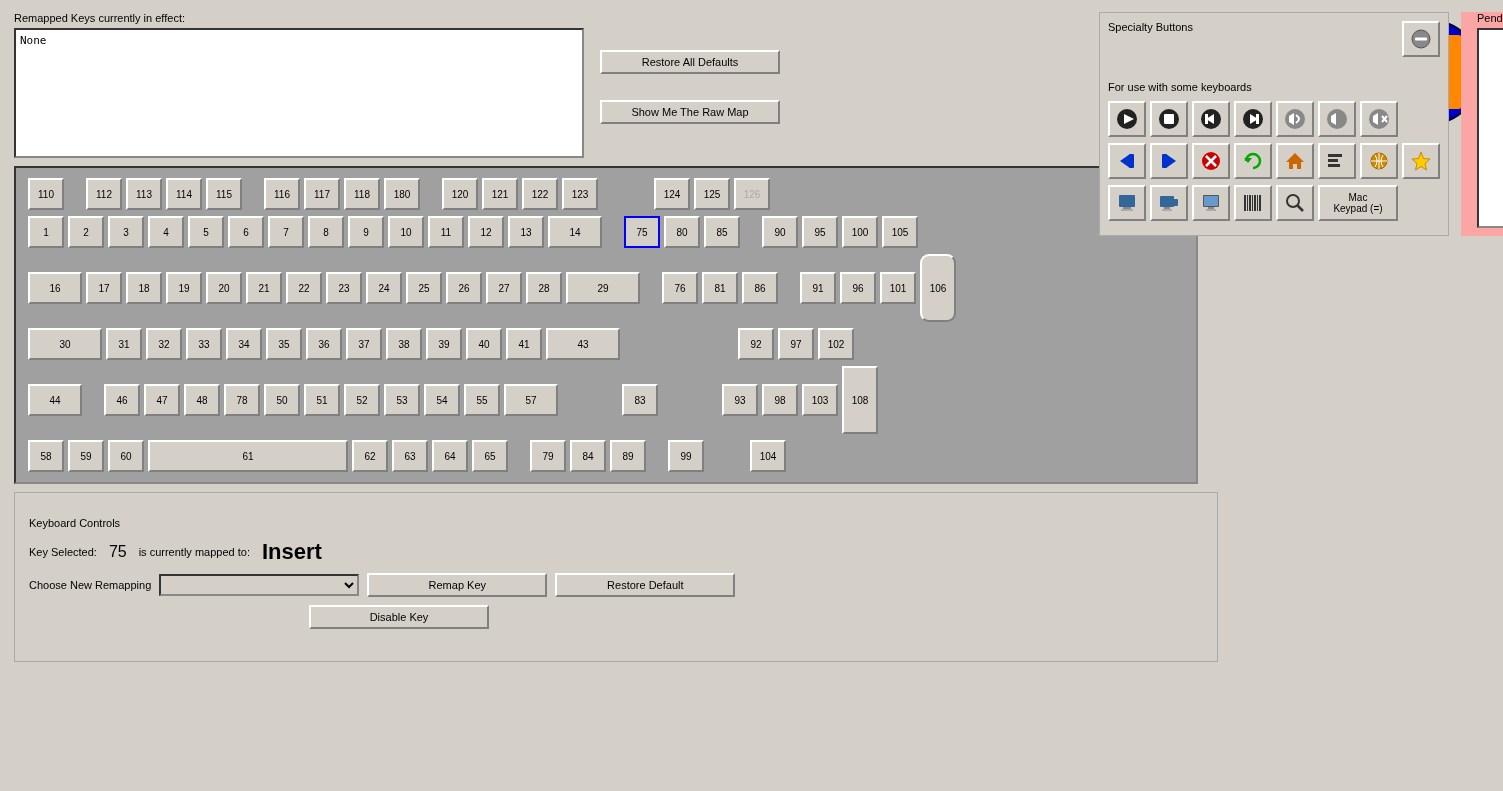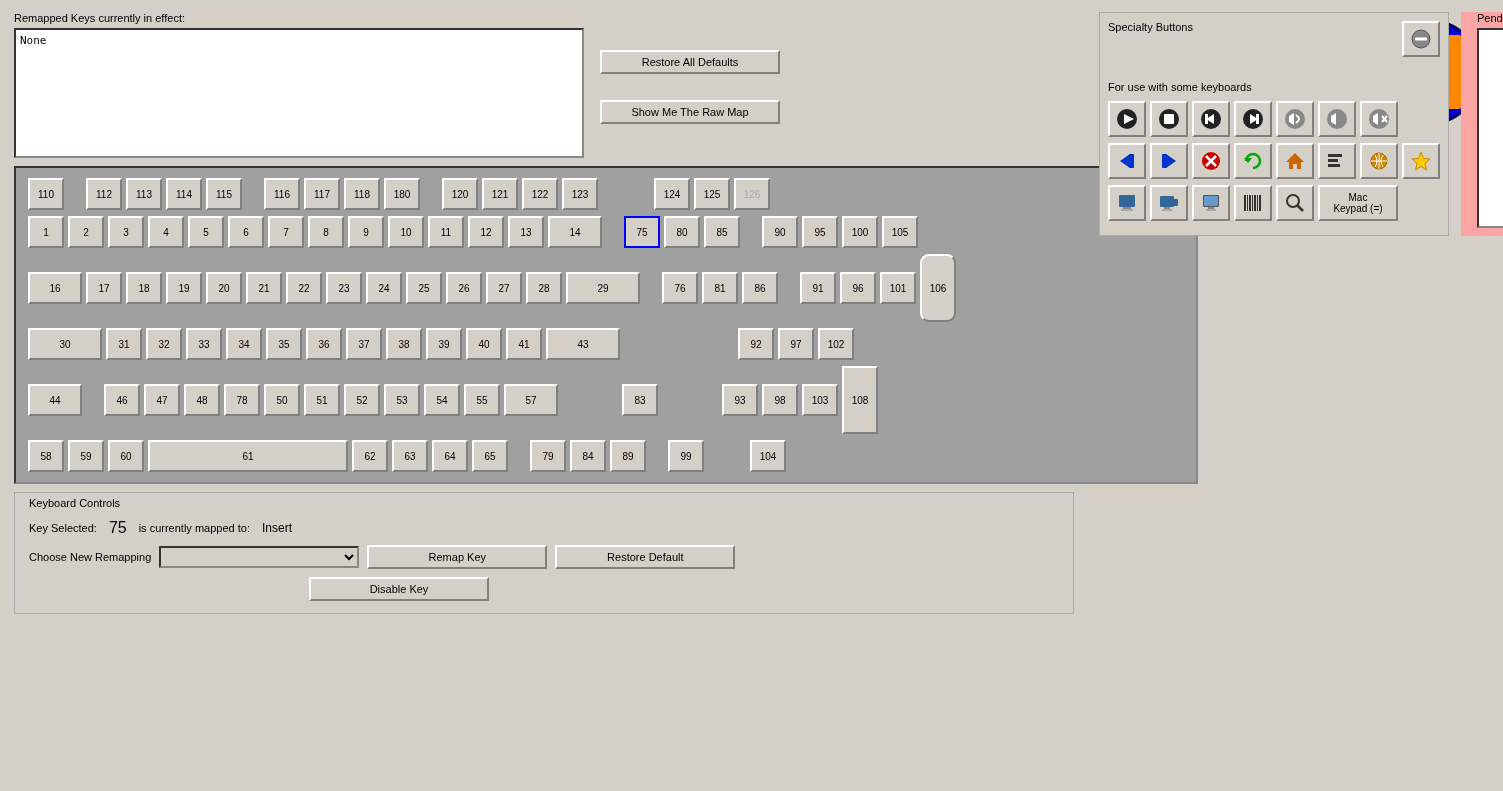--- a/index.html
+++ b/index.html
@@ -123,22 +123,22 @@
       min-width: 74px;
     }
     .key.space-key {
       min-width: 200px;
     }
 
     
     .keyboard-controls {
       border: 1px solid #aaa;
       background: #d4d0c8;
-      padding: 4px 14px;
-      width: 1060px;
+      padding: 24px 14px;
+      width: 1204px;
     }
 
     .keyboard-controls-title {
       font-size: 11px;
       margin-bottom: 10px;
     }
 
     .kc-row {
       display: flex;
       align-items: center;
@@ -154,22 +154,22 @@
       font-size: 16px;
       font-weight: normal;
       margin: 0 4px;
     }
 
     .key-mapping-label {
       font-size: 11px;
     }
 
     .key-mapped-value {
-      font-size: 12px;
-      font-weight: normal;
+      font-size: 22px;
+      font-weight: bold;
       margin-left: 4px;
     }
 
     .choose-remap-label {
       font-size: 11px;
     }
 
     .remap-dropdown {
       width: 200px;
       height: 22px;

